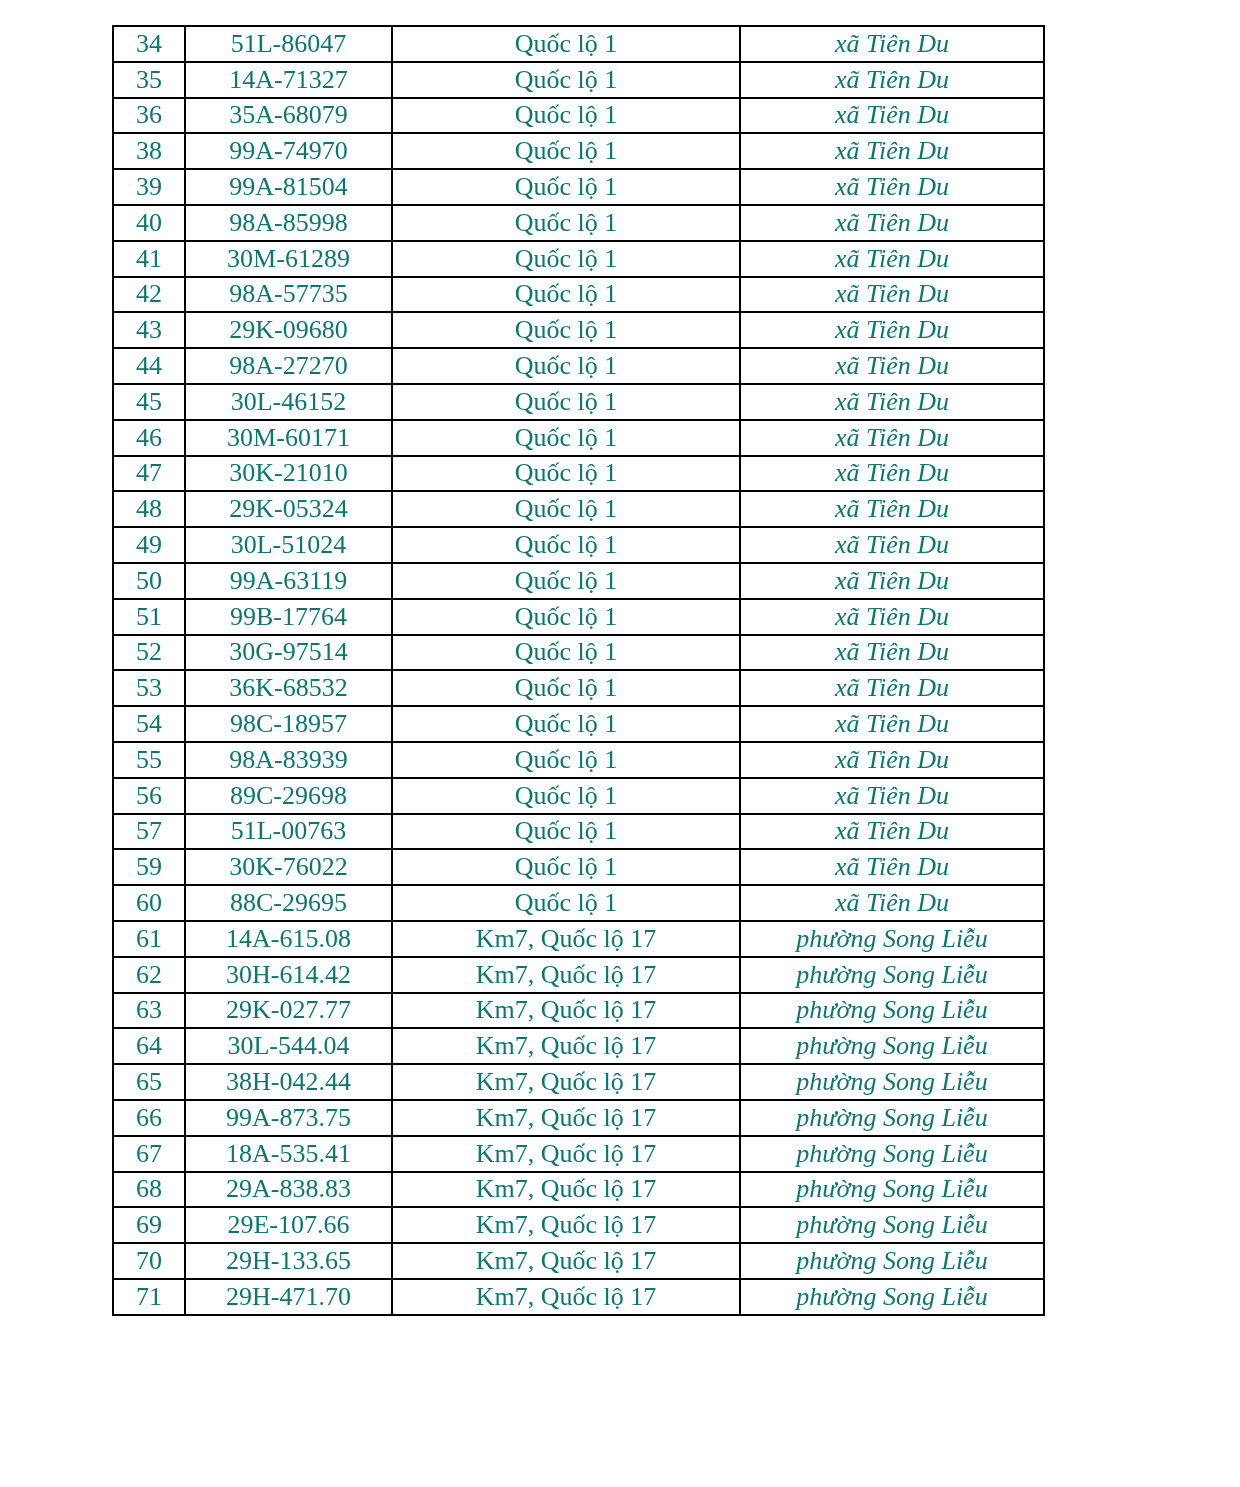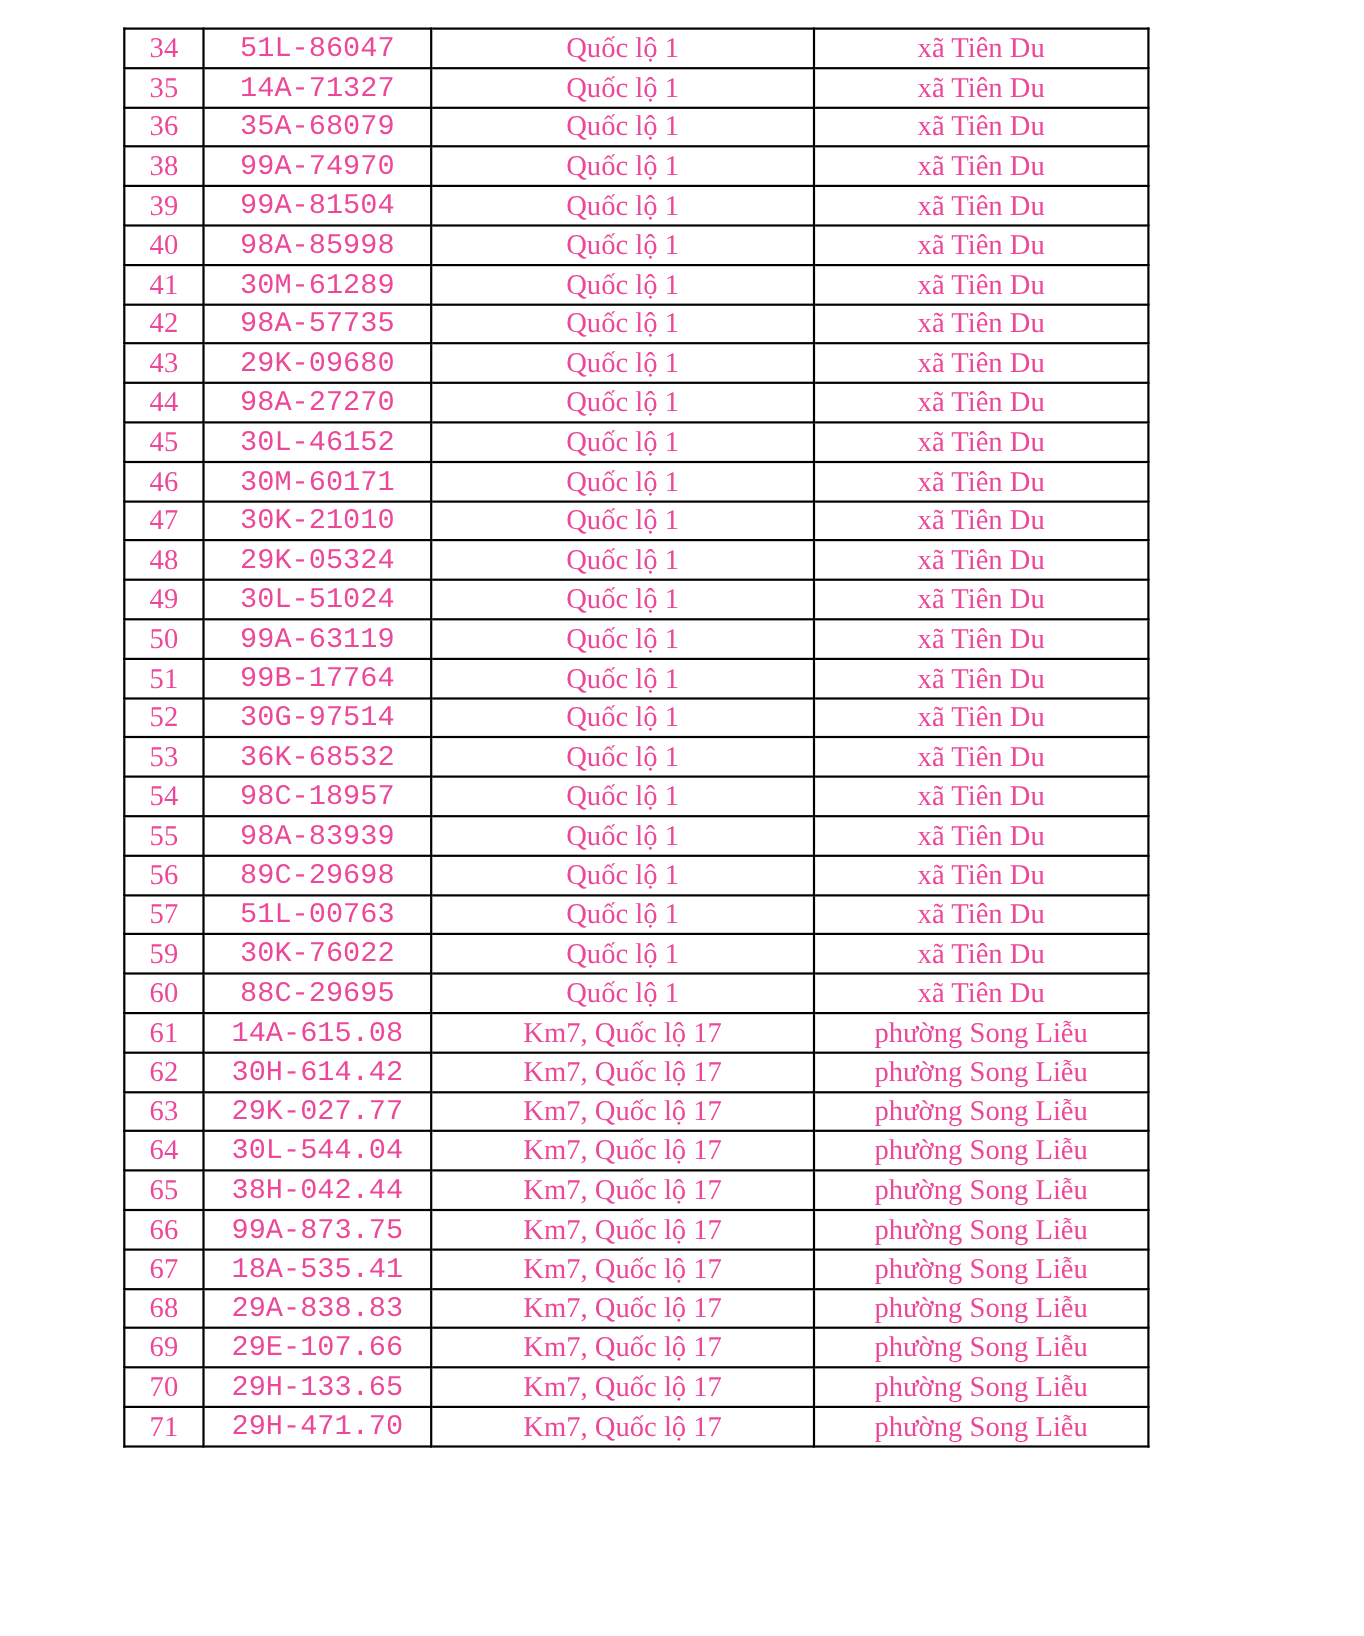--- a/index.html
+++ b/index.html
@@ -4,35 +4,35 @@
 <style>
   html, body { margin: 0; padding: 0; background: #ffffff; }
   body { width: 1240px; height: 1487px; position: relative; overflow: hidden; }
   table.doc {
     position: absolute;
     left: 112px;
     top: 25px;
     border-collapse: collapse;
     font-family: "Liberation Serif", "DejaVu Serif", serif;
     font-size: 26px;
-    color: #ec4899;
+    color: #0f766e;
   }
   table.doc td {
     border: 2px solid #000;
     height: 33.8px;
     padding: 0;
     text-align: center;
     vertical-align: middle;
     line-height: 1;
     white-space: nowrap;
   }
   td.c-no { width: 70px; }
-  td.c-plate { width: 205px; font-family: Liberation Mono, monospace; }
+  td.c-plate { width: 205px; }
   td.c-loc { width: 346px; }
-  td.c-area { width: 302px; }
+  td.c-area { width: 302px; font-style: italic; }
 </style>
 </head>
 <body>
 
 <table class="doc">
   <tbody id="tbody">
       <tr>
         <td class="c-no">34</td>
         <td class="c-plate">51L-86047</td>
         <td class="c-loc">Quốc lộ 1</td>

